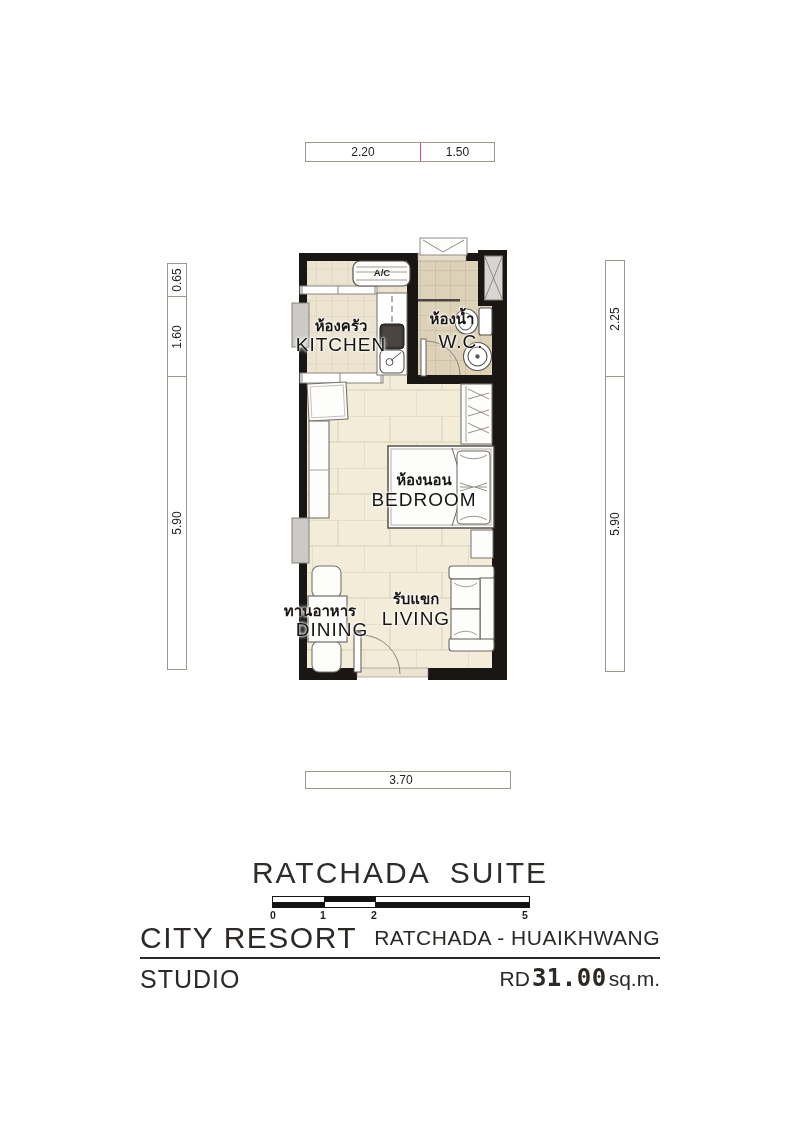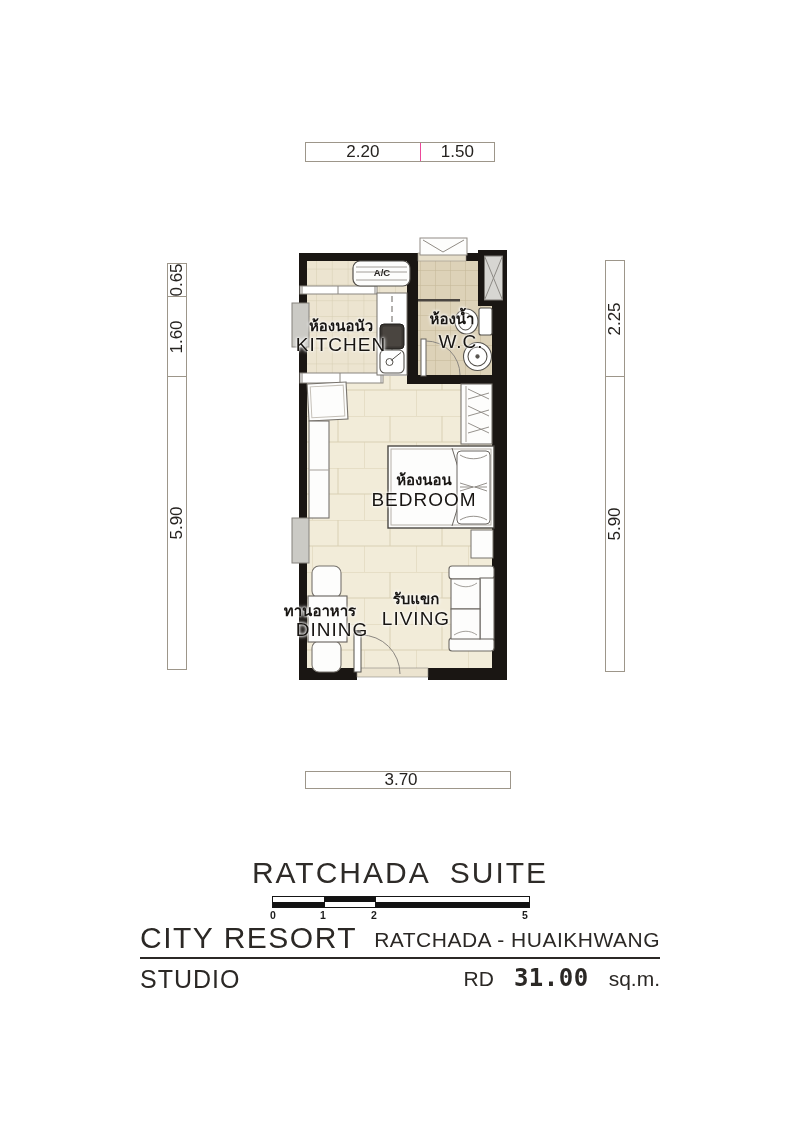--- a/index.html
+++ b/index.html
@@ -2,21 +2,21 @@
 <html><head>
 <meta charset="utf-8">
 <style>
   html,body{margin:0;padding:0;background:#ffffff;}
   .canvas{position:relative;width:800px;height:1132px;background:#ffffff;overflow:hidden;
           font-family:"Liberation Sans", sans-serif;color:#262320;}
   .abs{position:absolute;}
 
   
   .dimbox{position:absolute;background:#fff;border:1px solid #9d968a;display:flex;box-sizing:border-box;}
-  .dimcell{display:flex;align-items:center;justify-content:center;font-size:17px;color:#262320;box-sizing:border-box;}
+  .dimcell{display:flex;align-items:center;justify-content:center;font-size:12px;color:#262320;box-sizing:border-box;}
   .dimcell + .dimcell{border-left:1px solid #ec4899;}
   .dimbox.vert{flex-direction:column;}
   .dimbox.vert .dimcell + .dimcell{border-left:none;border-top:1px solid #9d968a;}
   .vtext{transform:rotate(-90deg);white-space:nowrap;}
 
   
   .rlabel{position:absolute;transform:translateX(-50%);text-align:center;color:#181512;white-space:nowrap;
           text-shadow:0 0 2px #fff,0 0 3px #fff,0 0 4px #fff;}
   .thai{font-size:15px;font-weight:bold;line-height:16px;}
   .eng{font-size:19px;letter-spacing:1px;line-height:15px;}
@@ -27,26 +27,26 @@
                font-size:30px;letter-spacing:2px;color:#2e2b28;white-space:pre;}
   .scalebar{position:absolute;left:272px;top:896px;width:256px;border:1px solid #151515;box-sizing:content-box;}
   .sb-row{display:flex;height:5px;}
   .sb-seg{box-sizing:border-box;}
   .sb-seg + .sb-seg{border-left:1px solid #151515;}
   .sb-labels{position:absolute;left:272px;top:908px;width:256px;height:14px;font-size:10.5px;font-weight:bold;color:#1c1c1c;}
   .sb-num{position:absolute;top:1px;}
 
   
   .footer{position:absolute;left:140px;top:921px;width:520px;color:#2b2825;}
-  .f-row{display:flex;justify-content:space-between;align-items:flex-end;}
+  .f-row{display:flex;justify-content:space-between;align-items:center;}
   .f-project{font-size:30px;letter-spacing:1.5px;line-height:34px;}
   .f-location{font-size:21px;letter-spacing:0.5px;line-height:30px;}
   .f-divider{height:2px;background:#2b2825;margin-top:2px;}
   .f-unit{font-size:25px;letter-spacing:1px;line-height:32px;}
-  .f-area{display:flex;align-items:baseline;gap:20px;line-height:32px;}
+  .f-area{display:flex;align-items:baseline;gap:2px;line-height:32px;}
   .f-area-prefix,.f-area-unit{font-size:21px;}
   .f-area-value{font-size:24px;font-weight:bold;font-family:"DejaVu Sans Mono", monospace;letter-spacing:0.5px;}
 </style>
 </head>
 <body>
 
 <div class="canvas">
 
   <div class="dimbox" style="left:305px;top:142px;width:190px;height:20px;">
     <div class="dimcell" style="width:115px;">2.20</div>
@@ -219,21 +219,21 @@
       <path d="M454 583 C462 588 470 588 477 583 M454 635 C462 630 470 630 477 635" fill="none" stroke="#8a8680" stroke-width="0.8"></path>
     </g>
 
     <g>
       <rect x="355" y="630" width="6" height="4" fill="#33302c"></rect>
       <rect x="354" y="633" width="7" height="39" fill="#fff" stroke="#55524d" stroke-width="1"></rect>
       <path d="M361 635 A39 39 0 0 1 400 674" fill="none" stroke="#8a8680" stroke-width="1"></path>
     </g>
   </svg>
 
-  <div class="rlabel thai" style="left:341px;top:318px;">ห้องนอนัว</div>
+  <div class="rlabel thai" style="left:341px;top:318px;">ห้องครัว</div>
   <div class="rlabel eng" style="left:341px;top:337px;">KITCHEN</div>
 
   <div class="rlabel thai" style="left:452px;top:311px;">ห้องน้ำ</div>
   <div class="rlabel eng" style="left:461px;top:334px;">W.C.</div>
 
   <div class="rlabel thai" style="left:424px;top:472px;">ห้องนอน</div>
   <div class="rlabel eng" style="left:424px;top:492px;">BEDROOM</div>
 
   <div class="rlabel thai" style="left:320px;top:603px;">ทานอาหาร</div>
   <div class="rlabel eng" style="left:332px;top:622px;">DINING</div>

